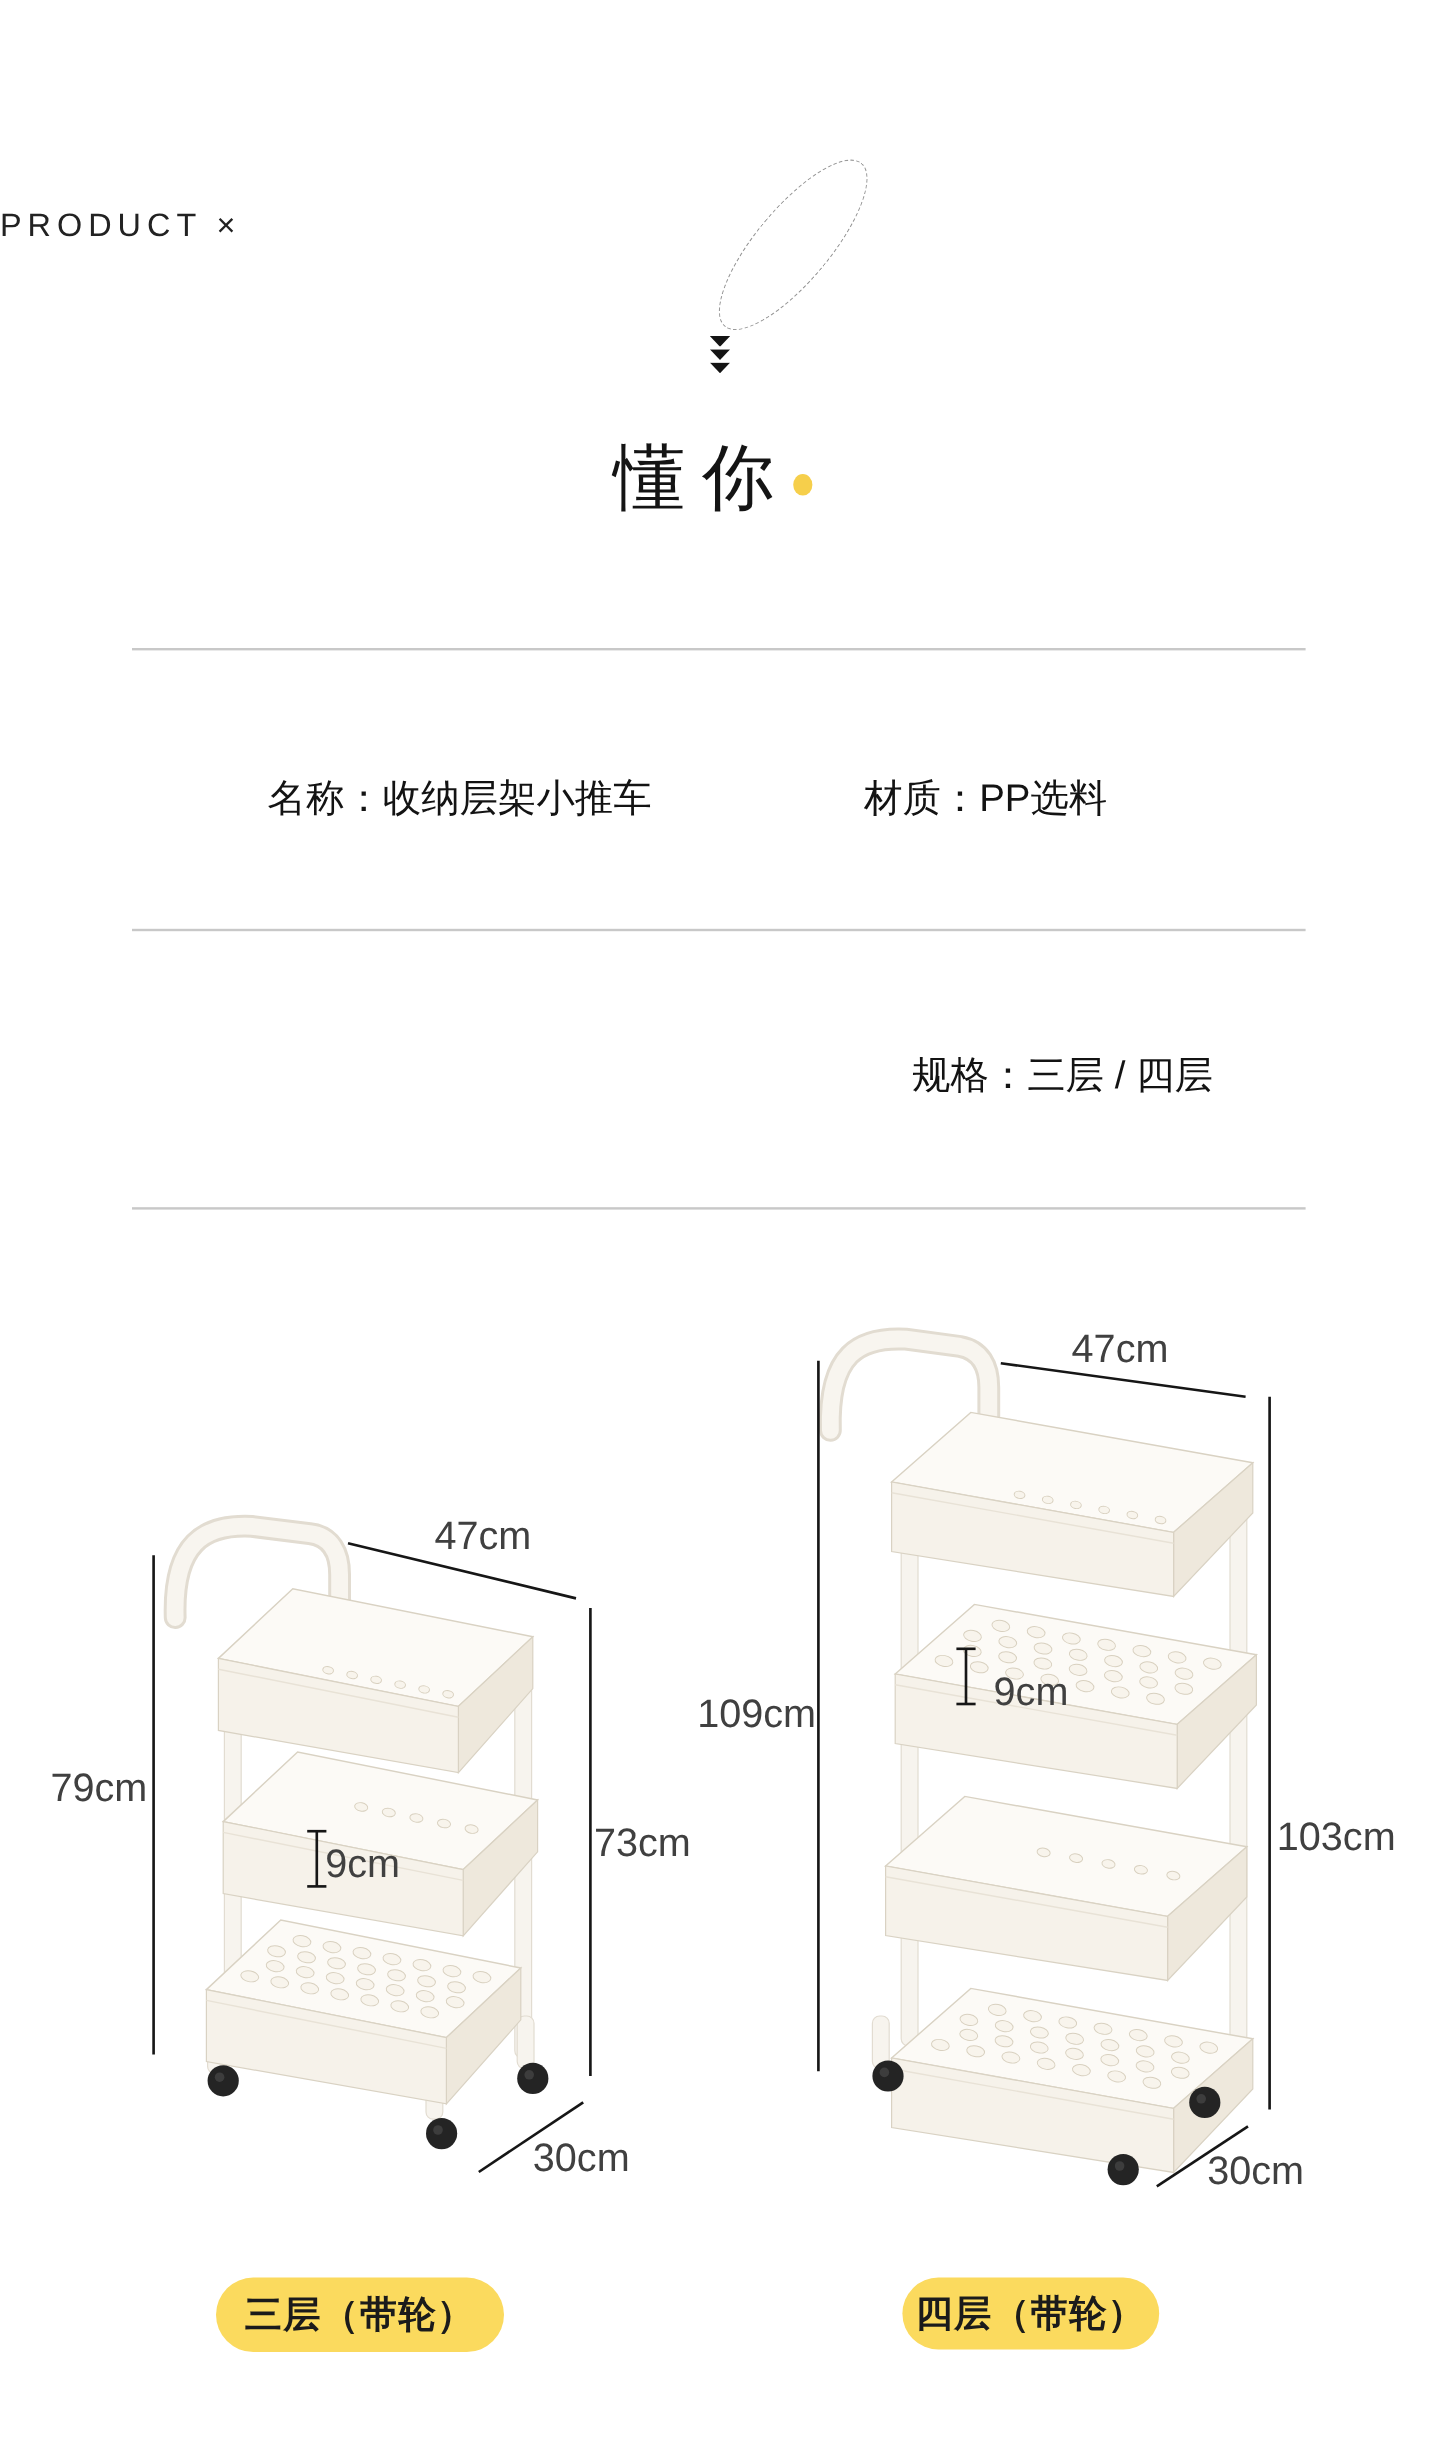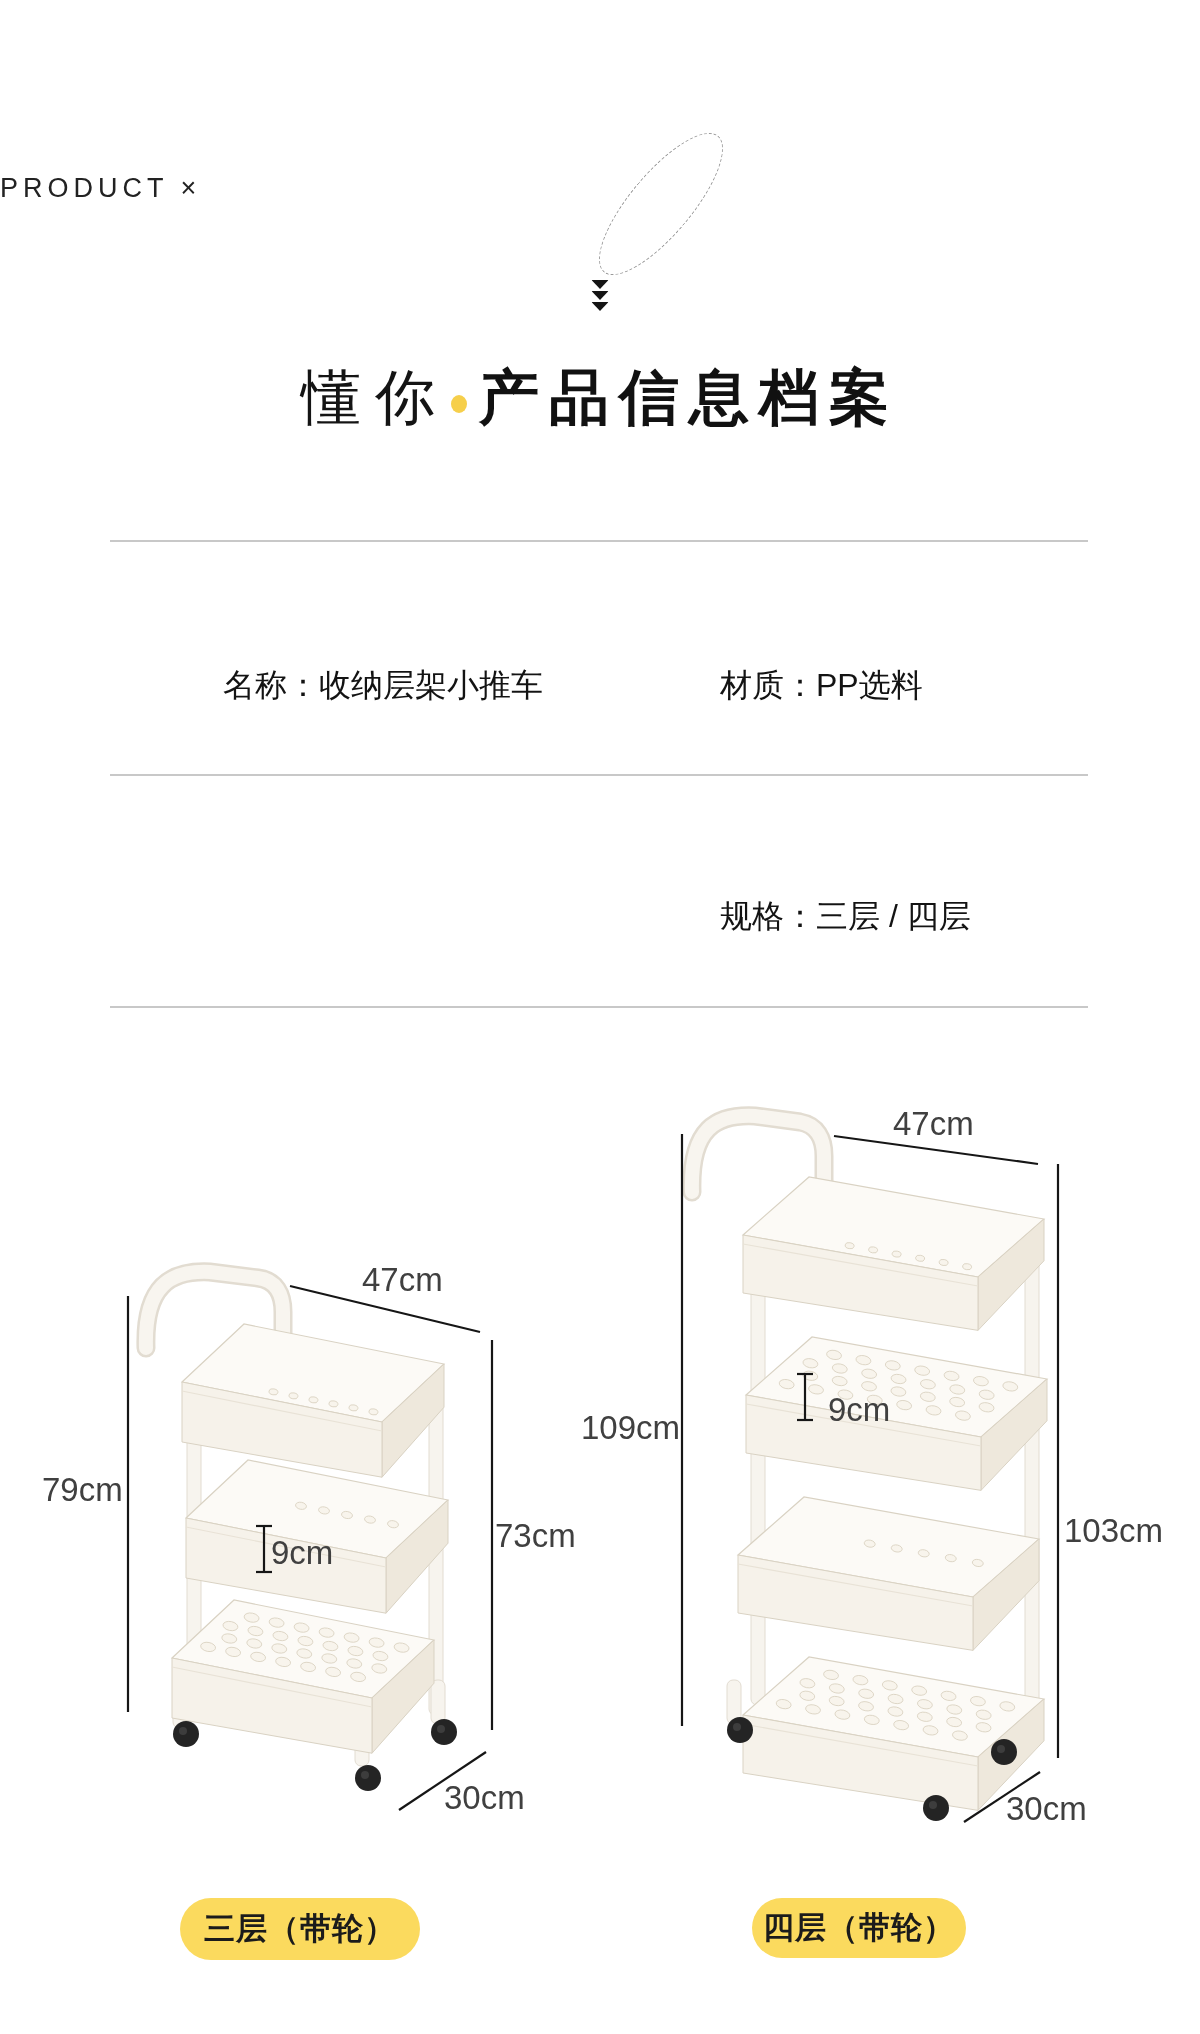--- a/index.html
+++ b/index.html
@@ -16,21 +16,21 @@
   .chevrons i{display:block;width:17px;height:9px;margin:1px 0;background:#141414;
               clip-path:polygon(0 0,100% 0,50% 100%);}
   
   .title{position:absolute;top:358px;left:0;width:1200px;display:flex;
          justify-content:center;align-items:center;}
   .t-light{font-size:60px;font-weight:400;letter-spacing:14px;color:#141414;}
   .t-dot{width:16px;height:18px;border-radius:50%;margin:10px 12px 0 2px;flex:0 0 auto;}
   .t-bold{font-size:60px;font-weight:900;letter-spacing:10px;color:#111;}
   
   .divider{position:absolute;left:110px;width:978px;height:2px;background:#c8c8c8;}
-  .spec{position:absolute;font-size:32px;font-weight:500;color:#131313;white-space:nowrap;margin-top:20px;}
+  .spec{position:absolute;font-size:32px;font-weight:500;color:#131313;white-space:nowrap;}
   
   .cart{position:absolute;}
   .dim{position:absolute;font-size:33px;font-weight:500;color:#404040;white-space:nowrap;}
   .pill{position:absolute;border-radius:34px;display:flex;align-items:center;justify-content:center;
         font-size:31px;font-weight:600;color:#1b1b1b;letter-spacing:1px;}
 </style>
 </head>
 <body>
 
 <div class="page">
@@ -42,30 +42,29 @@
 
   <div class="chevrons">
       <i></i>
       <i></i>
       <i></i>
     </div>
 
   <div class="title">
     <span class="t-light">懂你</span>
     <span class="t-dot" style="background: rgb(246, 207, 75);"></span>
-    <span class="t-bold">产品信息档案</span>
   </div>
 
   <div class="divider" style="top: 540px; background: rgb(200, 200, 200);"></div>
   <div class="divider" style="top: 774px; background: rgb(200, 200, 200);"></div>
   <div class="divider" style="top: 1006px; background: rgb(200, 200, 200);"></div>
 
   <div class="spec" style="left:223px;top:644px"><span>名称：</span><span>收纳层架小推车</span></div>
   <div class="spec" style="left:720px;top:644px"><span>材质：</span><span>PP选料</span></div>
-  <div class="spec" style="left:720px;top:875px"><span>规格：</span><span>三层 / 四层</span></div>
+  <div class="spec" style="left:760px;top:875px"><span>规格：</span><span>三层 / 四层</span></div>
 
   <svg id="svg-cart3" class="cart" style="left:110px;top:1260px" width="470" height="560" viewBox="0 0 470 560">
       <path d="M36,88 C34,26 60,10 100,12 L148,18 C166,20 173,34 173,52 L173,92" fill="none" stroke="#e2dcd1" stroke-width="19" stroke-linecap="round"></path>
       <path d="M36,88 C34,26 60,10 100,12 L148,18 C166,20 173,34 173,52 L173,92" fill="none" stroke="#f8f5ef" stroke-width="14" stroke-linecap="round"></path>
       <rect x="77" y="150" width="14" height="290" rx="6" fill="#f7f4ee" stroke="#e2dcd1"></rect>
       <rect x="319" y="115" width="14" height="340" rx="6" fill="#f7f4ee" stroke="#e2dcd1"></rect>
       <rect x="63" y="420" width="14" height="48" rx="6" fill="#f7f4ee" stroke="#e2dcd1"></rect>
       <rect x="245" y="462" width="14" height="44" rx="6" fill="#f7f4ee" stroke="#e2dcd1"></rect>
       <rect x="321" y="420" width="14" height="44" rx="6" fill="#f7f4ee" stroke="#e2dcd1"></rect>
       <polygon points="72,122 134,64 334,104 272,162" fill="#fcfaf6" stroke="#d9d2c3" stroke-width="1.2"></polygon>

